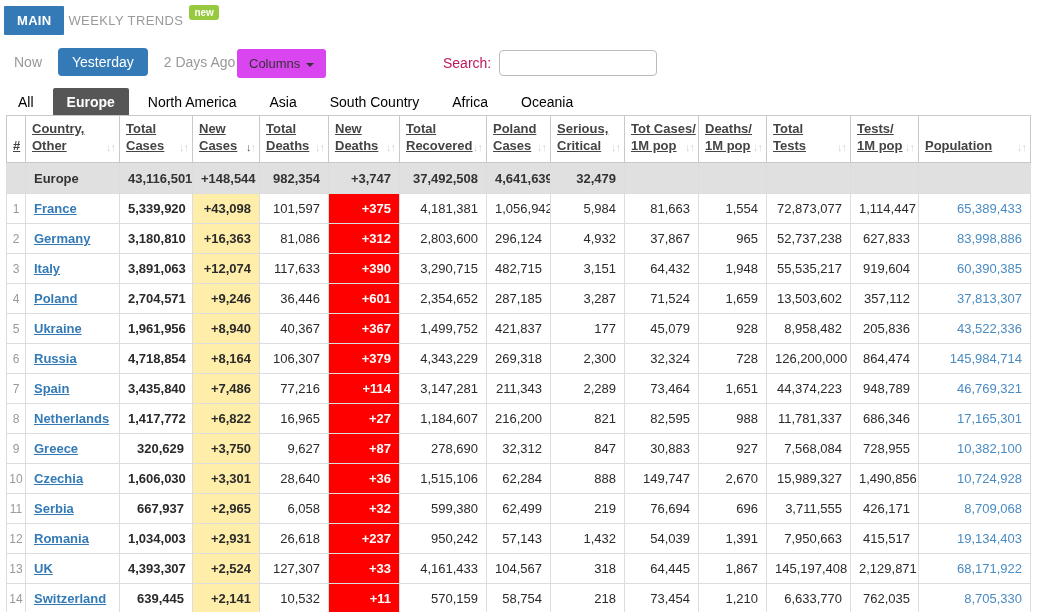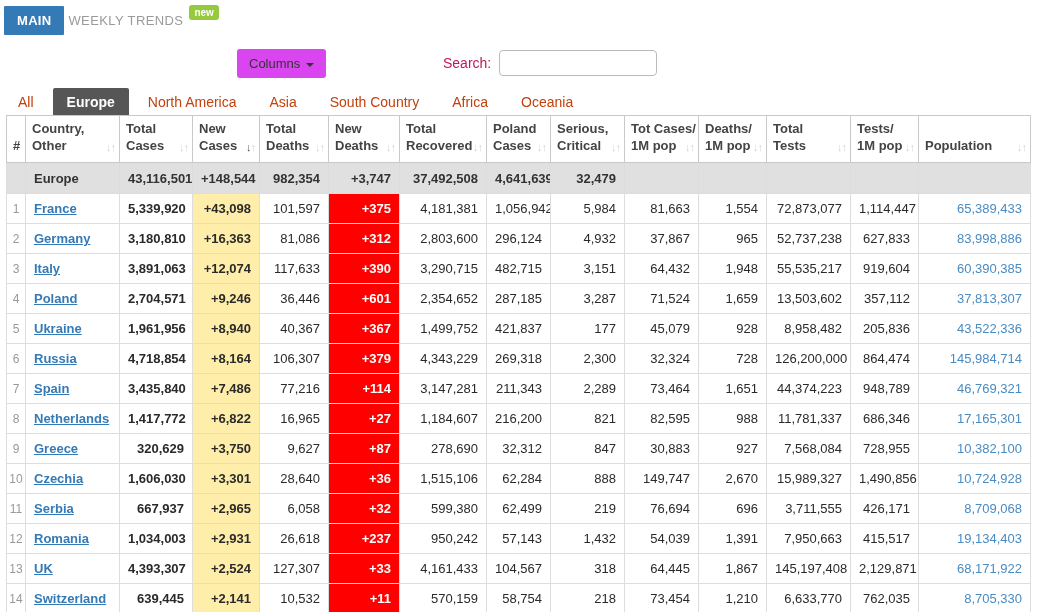--- a/index.html
+++ b/index.html
@@ -37,34 +37,34 @@
   }
   .caret { display:inline-block; width:0; height:0; border-left:4px solid transparent;
     border-right:4px solid transparent; border-top:4px solid #333; margin-left:6px; vertical-align:middle; }
   .search-wrap { position:absolute; left:443px; top:2px; display:flex; align-items:center; }
   .search-label { font-size:14px; color:#be185d; }
   .search-input { margin-left:8px; width:158px; height:26px; border:1px solid #bbb; border-radius:4px;
     padding:2px 8px; font-size:13px; font-family:"Liberation Sans", sans-serif; }
 
   
   .region-tabs { position:absolute; top:88px; left:4px; display:flex; align-items:flex-end; list-style:none; margin:0; padding:0; }
-  .region-tab { color:#c2410c; font-size:14px; padding:6px 14px 7px; cursor:pointer; margin-right:5px; }
+  .region-tab { color:#000000; font-size:14px; padding:6px 14px 7px; cursor:pointer; margin-right:5px; }
   .region-tab.active { background:#565656; color:#fff; border-radius:2px 2px 0 0; font-weight:bold; }
 
   
   table.main { position:absolute; top:115px; left:6px; width:1024px; border-collapse:collapse; table-layout:fixed; }
   .w0{width:19px}.w1{width:94px}.w2{width:73px}.w3{width:67px}.w4{width:69px}.w5{width:71px}
   .w6{width:87px}.w7{width:64px}.w8{width:74px}.w9{width:74px}.w10{width:68px}.w11{width:84px}
   .w12{width:68px}.w13{width:112px}
 
   th {
     border:1px solid #c9c9c9; vertical-align:bottom; text-align:left;
     font-size:13px; font-weight:bold; color:#444; padding:5px 6px 7px;
     height:47px; position:relative; line-height:1.3; background:#fff; cursor:pointer;
-    white-space:nowrap; overflow:hidden;
+    white-space:nowrap; overflow:hidden;text-decoration:underline;
   }
   th .sort { position:absolute; right:4px; bottom:8px; font-size:11px; letter-spacing:-1px; font-weight:bold; }
   th .s-d, th .s-u { color:#d4d4d4; }
   th .s-d.on { color:#555; }
 
   td {
     border:1px solid #ddd; font-size:13px; color:#2a2a2a; padding:4px 8px;
     height:30px; text-align:right; white-space:nowrap; overflow:hidden;
   }
   td.rank { text-align:center; color:#999; font-size:12px; padding:4px 2px; }
@@ -79,20 +79,25 @@
 </head>
 <body>
 
 <div class="view-tabs">
   <button class="btn-main">MAIN</button>
   <span class="weekly">WEEKLY TRENDS</span>
   <span class="badge-new">new</span>
 </div>
 
 <div class="toolbar">
+  <div class="time-toggle">
+    <button class="time-link">Now</button>
+    <button class="time-active">Yesterday</button>
+    <button class="time-link">2 Days Ago</button>
+  </div>
   <button class="btn-columns"><span>Columns</span><span class="caret"></span></button>
   <div class="search-wrap">
     <span class="search-label">Search:</span>
     <input class="search-input" type="text" value="" style="">
   </div>
 </div>
 
 <ul class="region-tabs" id="region-tabs">
     <li class="region-tab">All</li>
     <li class="region-tab active">Europe</li>

